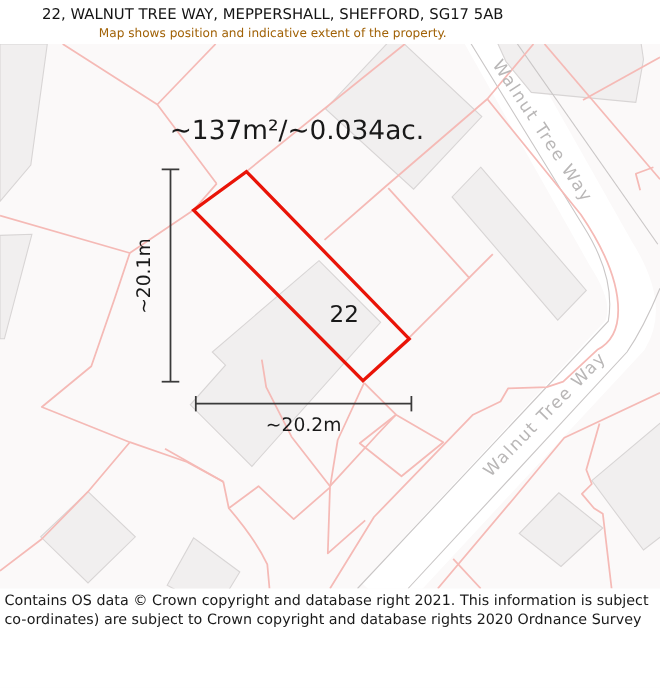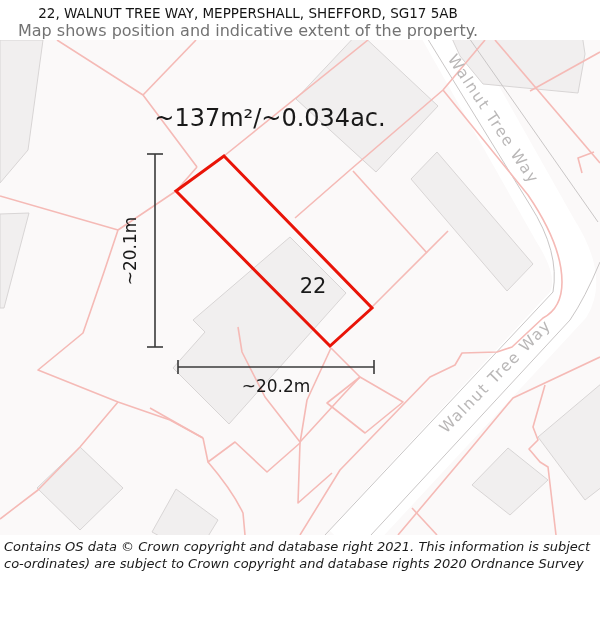--- a/index.html
+++ b/index.html
@@ -1,30 +1,30 @@
 <!DOCTYPE html>
 <html><head>
 <meta charset="utf-8">
 <style>
   html,body{margin:0;padding:0;background:#ffffff;}
   body{width:600px;height:625px;overflow:hidden;font-family:"DejaVu Sans","Liberation Sans",sans-serif;}
   .header{width:496px;height:40px;text-align:center;padding-top:5px;box-sizing:border-box;background:#ffffff;}
   .header .title{font-size:13.5px;color:#141414;line-height:17px;}
-  .header .subtitle{font-size:16px;color:#737373;line-height:17px;}
+  .header .subtitle{font-size:11px;color:#a16207;line-height:17px;}
   .mapwrap{width:600px;height:495px;position:relative;background:#fbf9f9;}
   svg{display:block;}
   .building{fill:#f1efef;stroke:#d8d5d5;stroke-width:1;}
   .roadfill{fill:none;stroke:#ffffff;stroke-width:44;}
   .roadedge{fill:none;stroke:#c9c6c6;stroke-width:1;}
   .pink{fill:none;stroke:#f5bab6;stroke-width:1.6;stroke-linejoin:round;}
   .plot{fill:none;stroke-width:3;stroke-linejoin:miter;}
   .dim{stroke:#3a3a3a;stroke-width:1.6;}
   .maplabel{fill:#191919;}
   .roadname{fill:#b9b7b7;letter-spacing:1.5px;font-size:15.5px;}
-  .footer{width:477px;box-sizing:border-box;padding:3px 4px 0 4px;background:#ffffff;font-style:italic;}
+  .footer{width:477px;box-sizing:border-box;padding:3px 4px 0 4px;background:#ffffff;}
   .footer .fline{font-size:13px;color:#1a1a1a;line-height:17.4px;white-space:nowrap;}
 </style>
 </head>
 <body>
 
 <div class="header">
   <div class="title">22, WALNUT TREE WAY, MEPPERSHALL, SHEFFORD, SG17 5AB</div>
   <div class="subtitle">Map shows position and indicative extent of the property.</div>
 </div>
 

